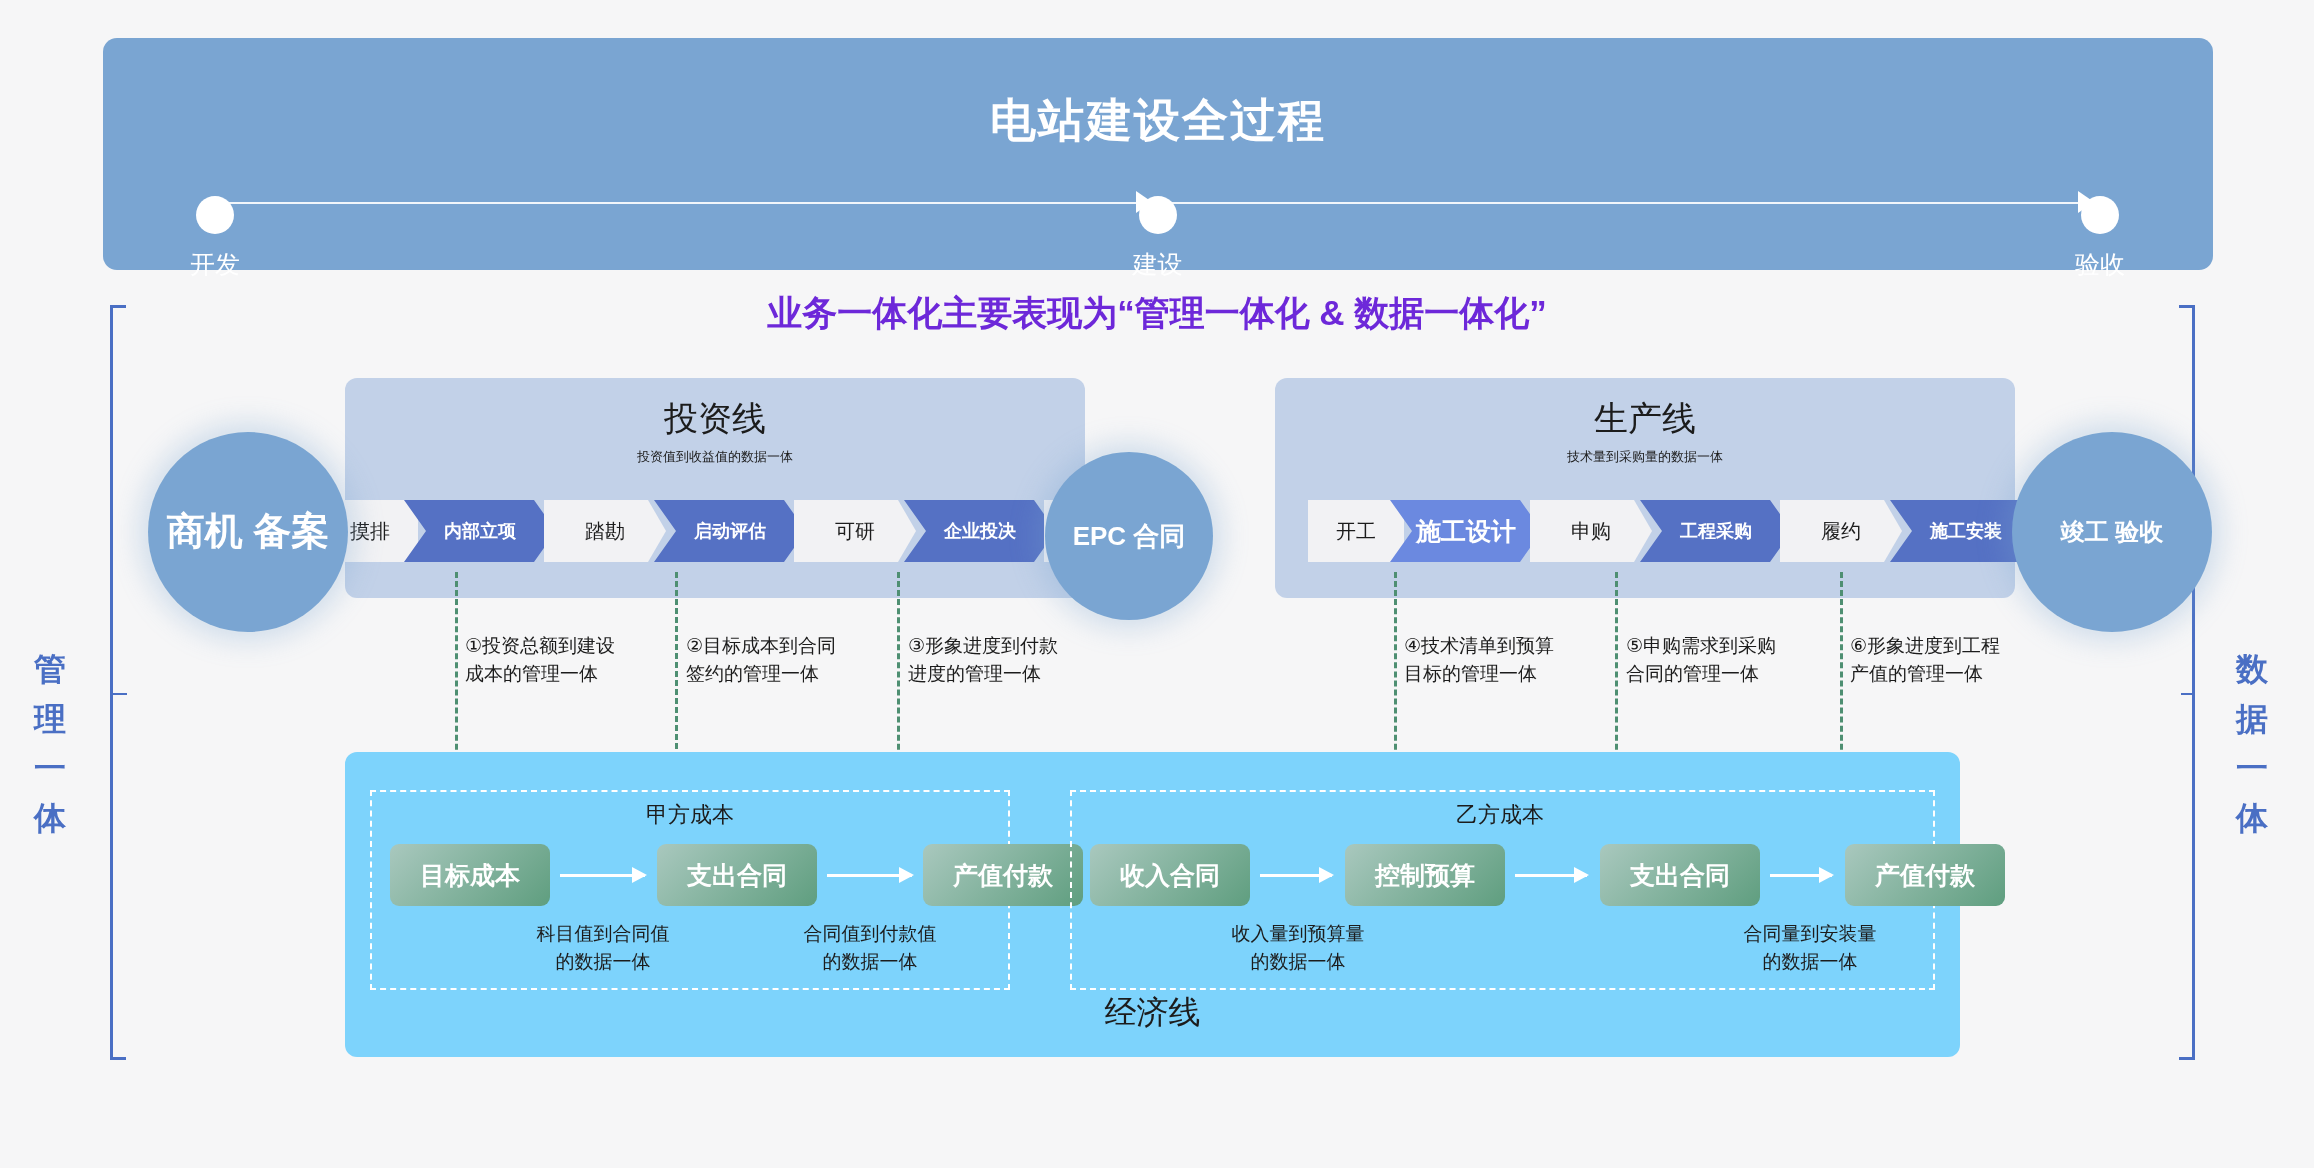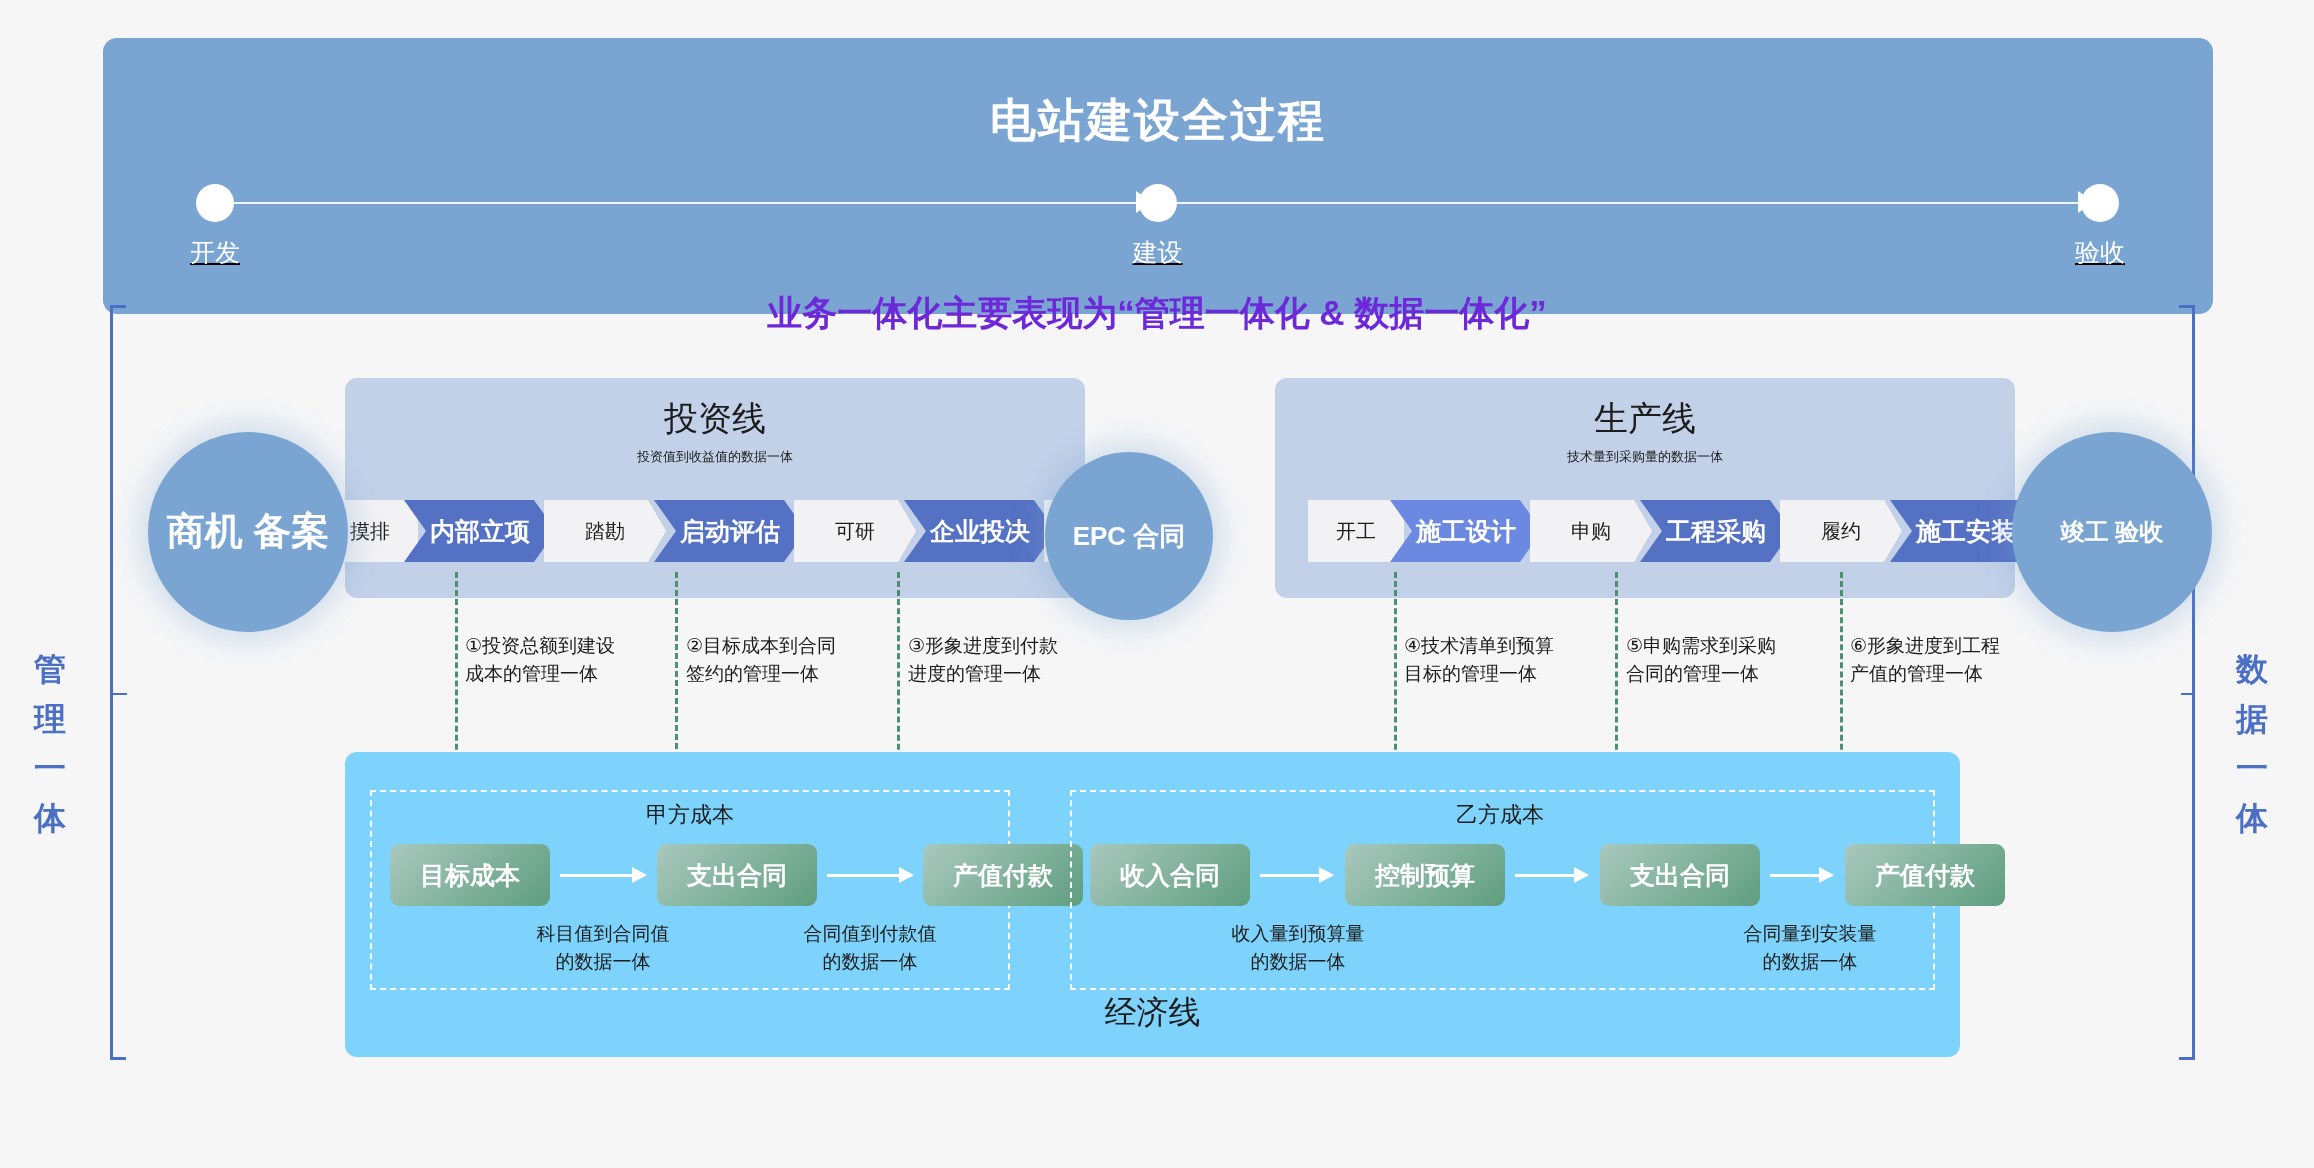--- a/index.html
+++ b/index.html
@@ -8,21 +8,21 @@
     background: #f6f6f7;
     font-family: "Liberation Sans", "DejaVu Sans", sans-serif;
     position: relative;
     overflow: hidden;
   }
 
   
   .header {
     position: absolute;
     left: 103px; top: 38px;
-    width: 2110px; height: 276px;
+    width: 2110px; height: 232px;
     background: #7aa5d2;
     border-radius: 14px;
   }
   .header-title {
     position: absolute; left: 0; top: 52px; width: 100%;
     text-align: center;
     color: #ffffff;
     font-size: 46px;
     font-weight: bold;
     letter-spacing: 2px;
@@ -30,21 +30,21 @@
   .timeline {
     position: absolute; left: 112px; top: 140px;
     width: 1885px; height: 90px;
   }
   .tl-line {
     position: absolute; left: 0; top: 24px;
     width: 100%; height: 2px;
     background: #ffffff;
     opacity: .9;
   }
-  .tl-node { position: absolute; top: 6px; transform: translateX(-50%); text-decoration: underline; }
+  .tl-node { position: absolute; top: 18px; transform: translateX(-50%); }
   .tl-dot {
     width: 38px; height: 38px; border-radius: 50%;
     background: #ffffff; margin: 0 auto;
   }
   .tl-label {
     margin-top: 14px; color: #ffffff; font-size: 25px;
     text-align: center; white-space: nowrap;
   }
   .tl-arrow {
     position: absolute; top: 13px;
@@ -115,21 +115,21 @@
     position: absolute; top: 0; height: 62px;
     display: flex; align-items: center; justify-content: center;
     font-size: 20px;
     color: #1c1c1c;
     white-space: nowrap;
     clip-path: polygon(0 0, calc(100% - 18px) 0, 100% 50%, calc(100% - 18px) 100%, 0 100%);
   }
   .chev.plain { background: #f2f2f4; }
   .chev.blue {
     background: #5571c4; color: #ffffff;
-    font-size: 25px; font-weight: bold;
+    font-size: 18px; font-weight: bold;
     clip-path: polygon(0 0, calc(100% - 22px) 0, 100% 50%, calc(100% - 22px) 100%, 0 100%, 22px 50%);
   }
   .chev.blue-light {
     background: #6b89e0; color: #ffffff;
     font-size: 25px; font-weight: bold;
     clip-path: polygon(0 0, calc(100% - 22px) 0, 100% 50%, calc(100% - 22px) 100%, 0 100%, 22px 50%);
   }
   .chev.end { clip-path: none; }
 
   

